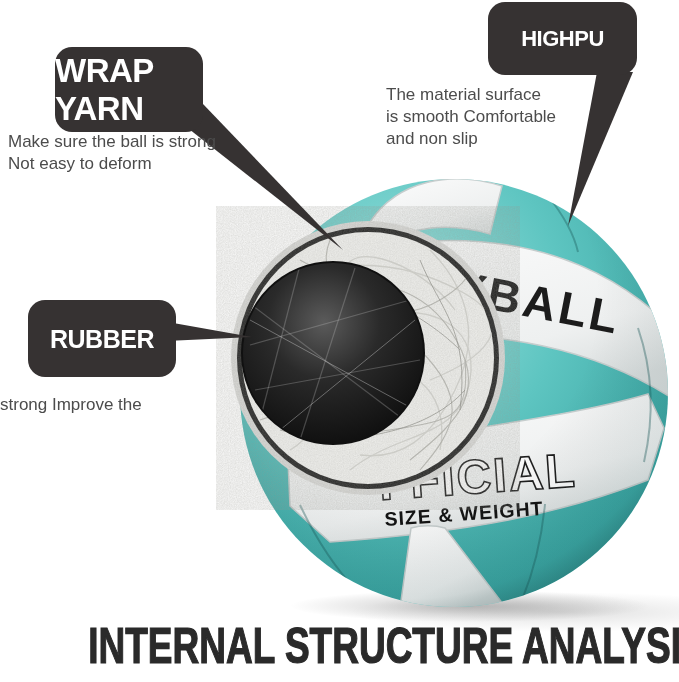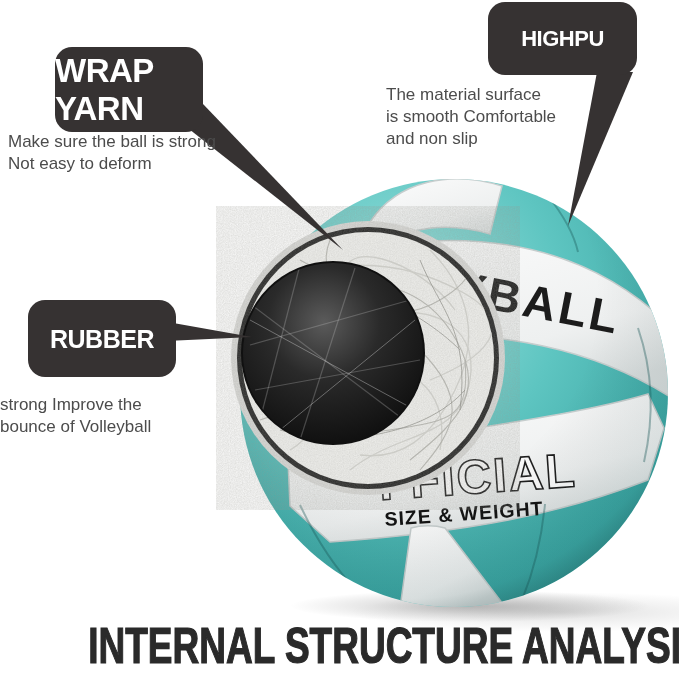--- a/index.html
+++ b/index.html
@@ -182,18 +182,17 @@
   </div>
 
   <div class="desc desc-pu">
     <div>The material surface</div>
     <div>is smooth Comfortable</div>
     <div>and non slip</div>
   </div>
 
   <div class="desc desc-rubber">
     <div>strong Improve the</div>
-    <div>bounce of Volleyball</div>
   </div>
 
   <div class="main-title">INTERNAL STRUCTURE ANALYSIS</div>
 
 </div>
 
 </body></html>

